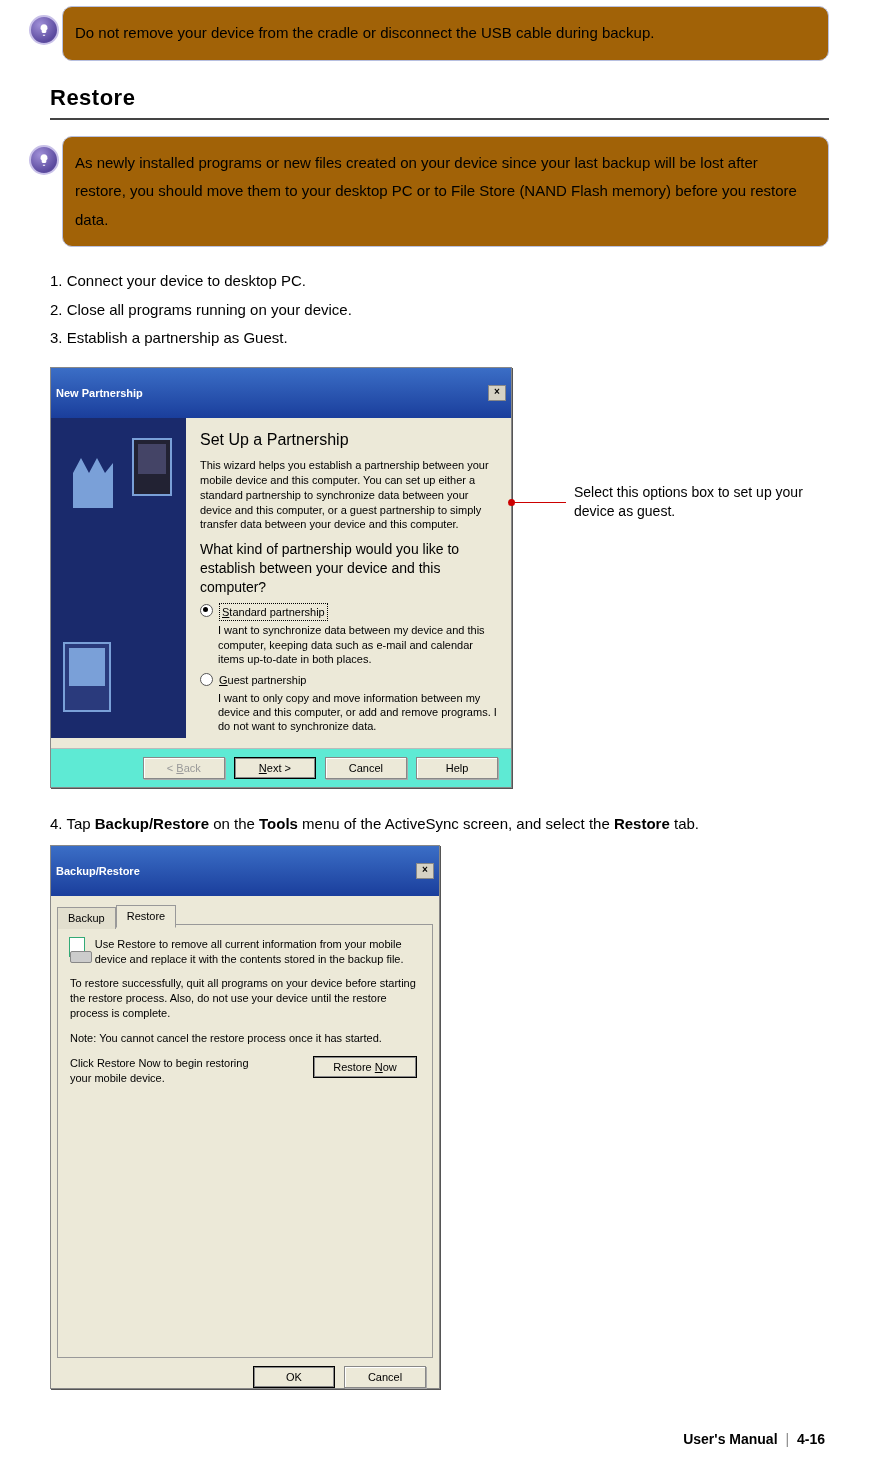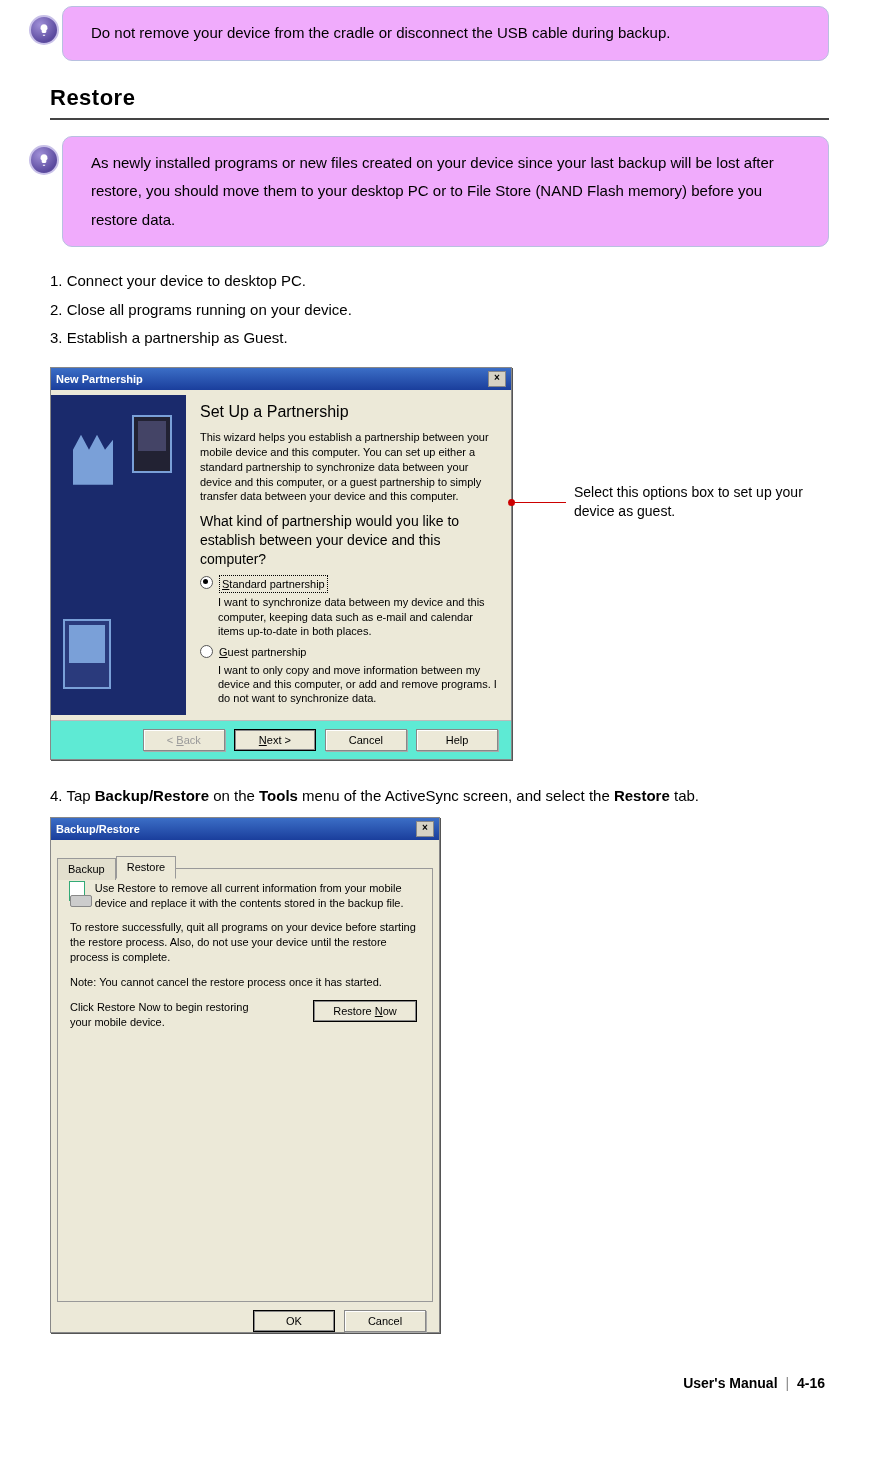--- a/index.html
+++ b/index.html
@@ -12,22 +12,22 @@
     font-size: 15px;
     line-height: 1.5;
   }
   .page {
     padding: 0 40px 30px 40px;
   }
   .note-box {
     position: relative;
     border: 1px solid #b8c0e0;
     border-radius: 10px;
-    background: #f0abfc;
-    padding: 12px 18px 12px 28px;
+    background: #a16207;
+    padding: 12px 18px 12px 12px;
     margin: 6px 0 20px 22px;
     line-height: 1.9;
   }
   .note-icon {
     position: absolute;
     left: -34px;
     top: 8px;
     width: 26px;
     height: 26px;
     border-radius: 50%;
@@ -91,21 +91,21 @@
     border: 1px solid #888;
     background: #ece9d8;
     box-shadow: 1px 1px 0 #555;
     font-family: Tahoma, Arial, sans-serif;
     font-size: 11px;
   }
   .win-titlebar {
     background: linear-gradient(#3b6ec6, #1a3e9c);
     color: #fff;
     font-weight: bold;
-    padding: 3px 5px;
+    padding: 17px 5px;
     display: flex;
     justify-content: space-between;
     align-items: center;
     font-size: 11px;
   }
   .win-close {
     width: 16px; height: 14px;
     background: #d6d2c4;
     border: 1px solid #888;
     color: #000;
@@ -123,21 +123,21 @@
     box-shadow: 1px 1px 0 #fff inset, 1px 1px 0 #aaa;
     padding: 2px 6px;
     text-align: center;
     font-size: 11px;
     margin: 0 3px;
   }
   .win-btn.disabled { color: #999; }
   .win-btn.focus { border: 1px solid #000; box-shadow: 0 0 0 1px #888 inset, 1px 1px 0 #fff inset; }
   
   .dlg1 { width: 460px; }
-  .dlg1-body { display: flex; align-items: center; }
+  .dlg1-body { display: flex; }
   .dlg1-side {
     width: 135px;
     background: #1a2a6c;
     position: relative;
     height: 320px;
   }
   .dlg1-side .dev1 {
     position: absolute; top: 20px; right: 14px;
     width: 36px; height: 54px; background: #223; border: 2px solid #7aa0d8;
   }
@@ -173,21 +173,21 @@
   .opt-desc { font-size: 11px; margin: 2px 0 6px 18px; line-height: 1.3; }
   .dlg1-footer {
     border-top: 1px solid #bbb;
     padding: 8px 10px;
     text-align: right;
     background: #5eead4;
   }
   
   .dlg2 { width: 388px; margin: 4px 0 0 10px; }
   .dlg2-body { padding: 6px 0 0 0; background:#ece9d8; }
-  .tabs { display:flex; padding: 0 0 0 6px; position: relative; top: 10px; text-align: right; }
+  .tabs { display:flex; padding: 0 0 0 6px; position: relative; top: 3px; text-align: right; }
   .tab {
     border: 1px solid #999; border-bottom: none;
     background: #ece9d8;
     padding: 2px 10px; font-size: 11px; margin-right: 0px;
     position: relative;
   }
   .tab.active { background: #ece9d8; z-index: 2; border-bottom: 1px solid #ece9d8; margin-bottom:-1px; }
   .tab.inactive { background: #e2dfce; top: 2px; }
   .tab-panel {
     border: 1px solid #999;

